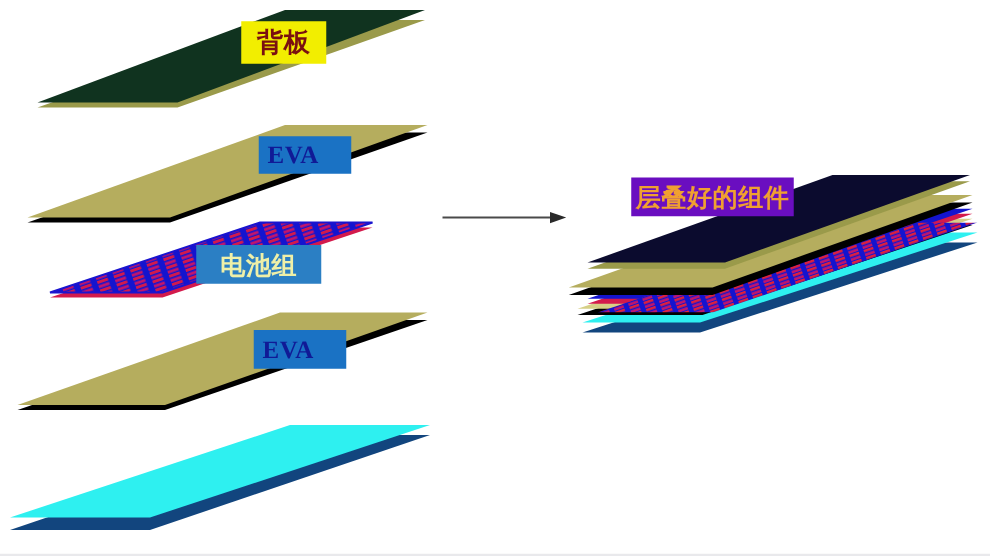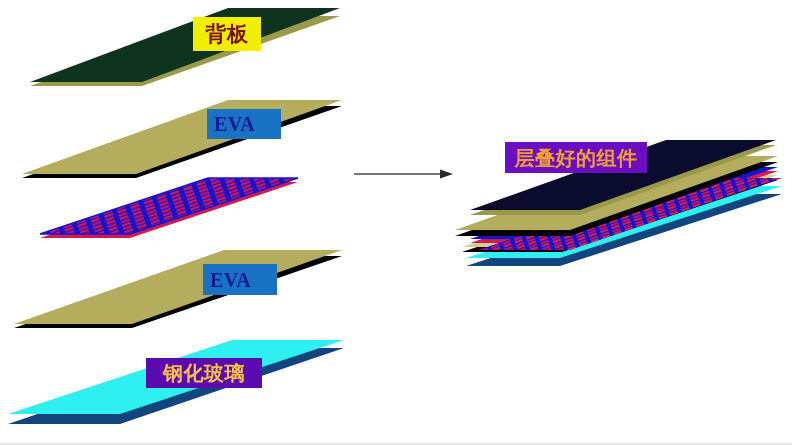--- a/index.html
+++ b/index.html
@@ -87,21 +87,21 @@
     padding-left: 7px;
     box-sizing: border-box;
   }
   #label-glass {
     left: 146px; top: 358px; width: 116px; height: 30px;
     background: #5b0ab0;
     color: #f6c244;
     font-size: 20px;
   }
   #label-laminate {
-    left: 505px; top: 142px; width: 142px; height: 31px;
+    left: 505px; top: 142px; width: 130px; height: 31px;
     background: #6a0ec0;
     color: #f0a030;
     font-size: 20px;
   }
 
   
   #arrow {
     position: absolute;
     left: 352px;
     top: 162px;
@@ -143,36 +143,36 @@
         </pattern>
       </defs>
       <polygon points="40,238 130,238 298,182 208,182" fill="#d31a4c"></polygon>
       <polygon points="40,234 130,234 298,178 208,178" fill="#1414cf"></polygon>
       <g clip-path="url(#cellClip)">
         <rect x="30" y="170" width="290" height="80" fill="url(#cellGrid)"></rect>
       </g>
       <polygon points="40,234 130,234 298,178 208,178" fill="none" stroke="#1a14cf" stroke-width="1.6"></polygon>
     </svg>
   </div>
+  <div class="label label-cn" id="label-cellstring">电池组</div>
 
   <div class="slab">
     <svg width="792" height="445" viewBox="0 0 792 445" xmlns="http://www.w3.org/2000/svg">
       <polygon points="14,328 132,328 342,256 224,256" fill="#000000"></polygon>
       <polygon points="14,324 132,324 342,250 224,250" fill="#b5ad5e"></polygon>
     </svg>
   </div>
   <div class="label label-latin" id="label-eva-bottom">EVA</div>
 
   <div class="slab">
     <svg width="792" height="445" viewBox="0 0 792 445" xmlns="http://www.w3.org/2000/svg">
       <polygon points="8,424 120,424 344,348 232,348" fill="#12457e"></polygon>
       <polygon points="8,414 120,414 344,340 232,340" fill="#2ef0f0"></polygon>
     </svg>
   </div>
-  <div class="label label-cn" id="label-glass">钢化玻璃</div>
 
   <div id="arrow">
     <svg width="104" height="24" viewBox="0 0 104 24" xmlns="http://www.w3.org/2000/svg">
       <line x1="2" y1="12" x2="90" y2="12" stroke="#4a4a4a" stroke-width="1.6"></line>
       <polygon points="88,7.5 101,12 88,16.5" fill="#2a2a2a"></polygon>
     </svg>
   </div>
 
   <div class="slab">
     <svg width="792" height="445" viewBox="0 0 792 445" xmlns="http://www.w3.org/2000/svg">

